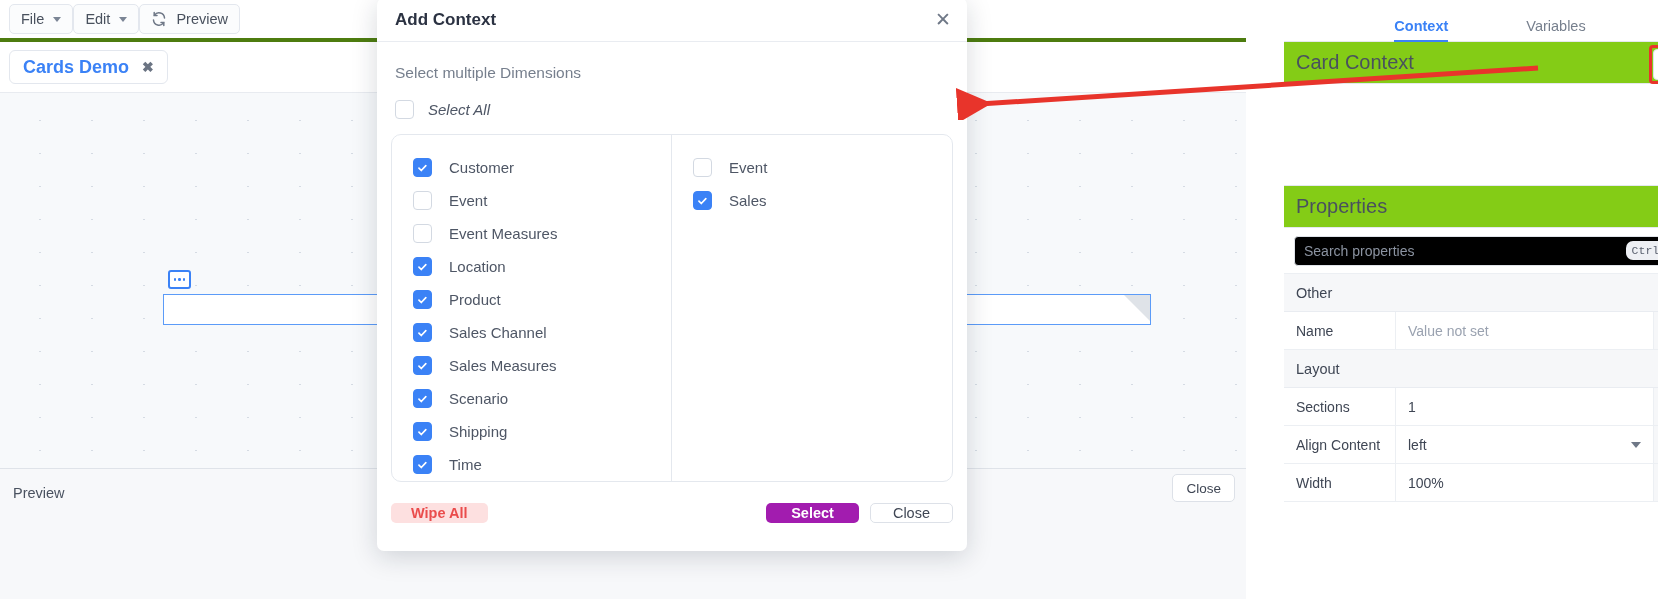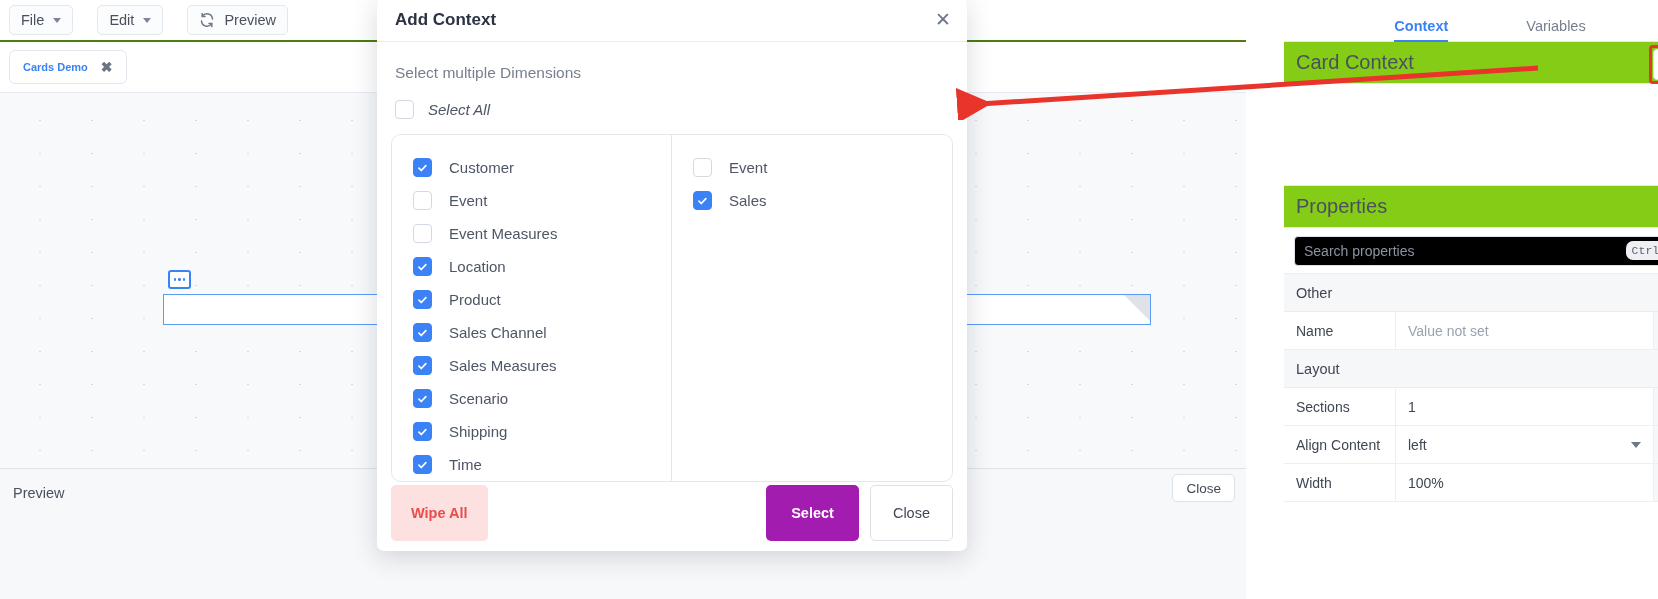--- a/index.html
+++ b/index.html
@@ -9,35 +9,35 @@
     background:#ffffff;color:#3f4a5a;
     -webkit-font-smoothing:antialiased;
   }
   .app{position:relative;width:1658px;height:599px;}
 
   
   .editor{position:absolute;left:0;top:0;width:1246px;height:599px;background:#fff;
           border-right:1px solid #e2e6ec;box-sizing:border-box;}
 
   .menubar{position:absolute;left:0;top:0;width:1246px;height:42px;background:#fff;
-           border-bottom:2px solid #4d7c0f;box-sizing:border-box;
-           display:flex;align-items:center;padding-left:9px;gap:24px;}
+           border-bottom:4px solid #4d7c0f;box-sizing:border-box;
+           display:flex;align-items:center;padding-left:9px;gap:0;}
   .mbtn{height:30px;border:1px solid #e3e7ee;border-radius:5px;background:#fbfcfd;
         display:flex;align-items:center;gap:9px;padding:0 11px;font-size:14.5px;color:#49515e;
         cursor:pointer;box-sizing:border-box;}
   .mbtn .caret{width:0;height:0;border-left:4.5px solid transparent;border-right:4.5px solid transparent;
                border-top:5px solid #7b8595;}
   .refresh-ico{display:inline-block;width:16px;height:16px;color:#6f7887;}
 
   .tabbar{position:absolute;left:0;top:42px;width:1246px;height:51px;background:#fff;
           border-bottom:1px solid #e8ebf0;box-sizing:border-box;
           display:flex;align-items:center;padding-left:9px;}
   .doctab{height:34px;border:1px solid #e3e7ee;border-radius:6px;background:#fff;
           display:flex;align-items:center;gap:13px;padding:0 13px;box-sizing:border-box;cursor:pointer;}
-  .doctab .tname{color:#3b82f6;font-size:11px;font-weight:600;}
+  .doctab .tname{color:#3b82f6;font-size:18px;font-weight:600;}
   .doctab .tclose{color:#6b7483;font-size:14px;font-weight:700;line-height:1;}
 
   .canvas{position:absolute;left:0;top:93px;width:1246px;height:375px;
           background:#f7f9fb;overflow:hidden;
           background-image:radial-gradient(#d5dbe3 1.1px, transparent 1.2px);
           background-size:52px 33px;background-position:14px 11px;}
   .card{position:absolute;left:163px;top:201px;width:988px;height:31px;background:#fff;
         border:1.5px solid #5b9bf8;box-sizing:border-box;}
   .card .resize{position:absolute;right:0;top:0;width:0;height:0;
         border-top:26px solid #dfe3e8;border-left:26px solid transparent;}
@@ -109,21 +109,21 @@
   .cb.on svg{display:block;}
   .cb-label{font-size:15px;color:#4e5665;}
 
   .dual{margin:15px 14px 0 14px;height:348px;border:1px solid #e4e8ee;border-radius:10px;
         display:flex;box-sizing:border-box;overflow:hidden;}
   .dualcol{width:50%;box-sizing:border-box;padding:16px 0 0 21px;}
   .dualcol.left{border-right:1px solid #e4e8ee;}
   .dualcol .item{display:flex;align-items:center;gap:17px;height:33px;}
 
   .modal-foot{display:flex;align-items:center;padding:0 14px;height:62px;box-sizing:border-box;}
-  .btn{height:56px;border-radius:5px;font-size:14.5px;display:flex;align-items:center;
+  .btn{height:20px;border-radius:5px;font-size:14.5px;display:flex;align-items:center;
        justify-content:center;cursor:pointer;box-sizing:border-box;}
   .btn-wipe{background:#fde0e0;color:#ea4c4c;padding:0 20px;border:none;font-weight:600;}
   .btn-select{background:#a21caf;color:#fff;padding:8px 25px;border:none;font-weight:700;}
   .btn-close{background:#fff;color:#3f4654;padding:0 22px;border:1px solid #dde1e8;margin-left:11px;}
   .spacer{flex:1;}
 
   .arrow{position:absolute;left:950px;top:60px;width:600px;height:60px;pointer-events:none;}
 </style>
 </head>
 <body>

